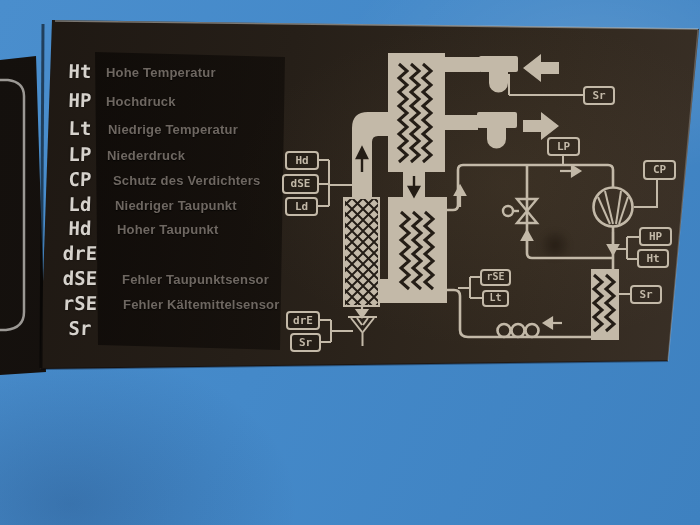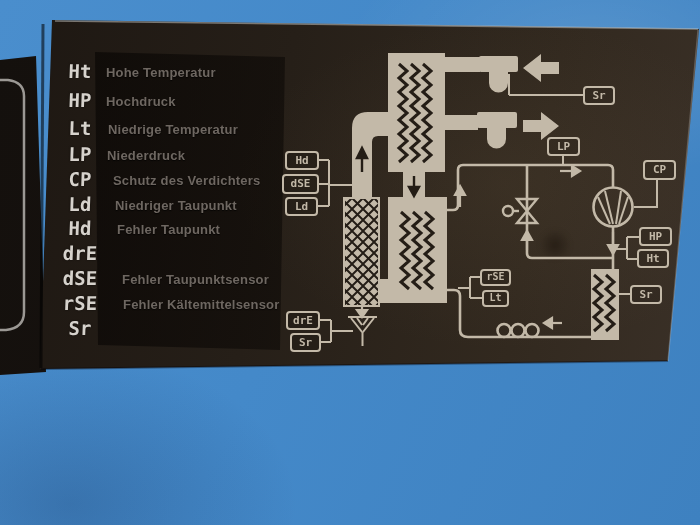--- a/index.html
+++ b/index.html
@@ -236,21 +236,21 @@
     <div class="legend-row" style="top:168px;">
         <span class="code">CP</span>
         <span class="desc" style="margin-left:5px;">Schutz des Verdichters</span>
       </div>
     <div class="legend-row" style="top:193px;">
         <span class="code">Ld</span>
         <span class="desc" style="margin-left:7px;">Niedriger Taupunkt</span>
       </div>
     <div class="legend-row" style="top:217px;">
         <span class="code">Hd</span>
-        <span class="desc" style="margin-left:9px;">Fehler Taupunkt</span>
+        <span class="desc" style="margin-left:9px;">Hoher Taupunkt</span>
       </div>
     <div class="legend-row" style="top:242px;">
         <span class="code">drE</span>
       </div>
     <div class="legend-row" style="top:267px;">
         <span class="code">dSE</span>
         <span class="desc" style="margin-left:14px;">Fehler Taupunktsensor</span>
       </div>
     <div class="legend-row" style="top:292px;">
         <span class="code">rSE</span>

